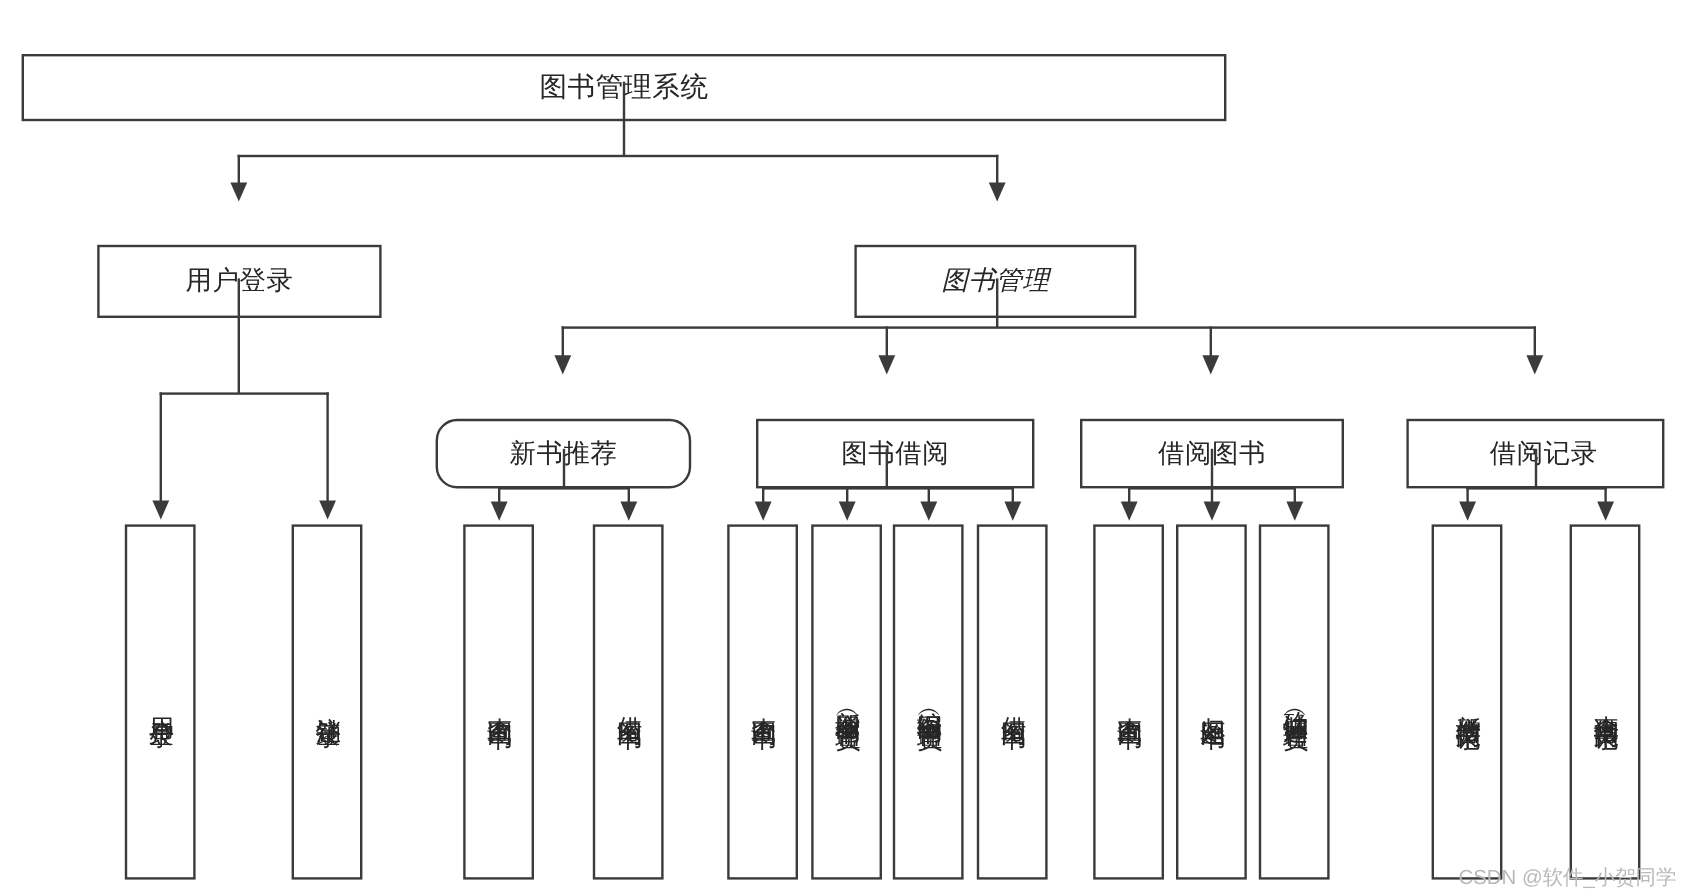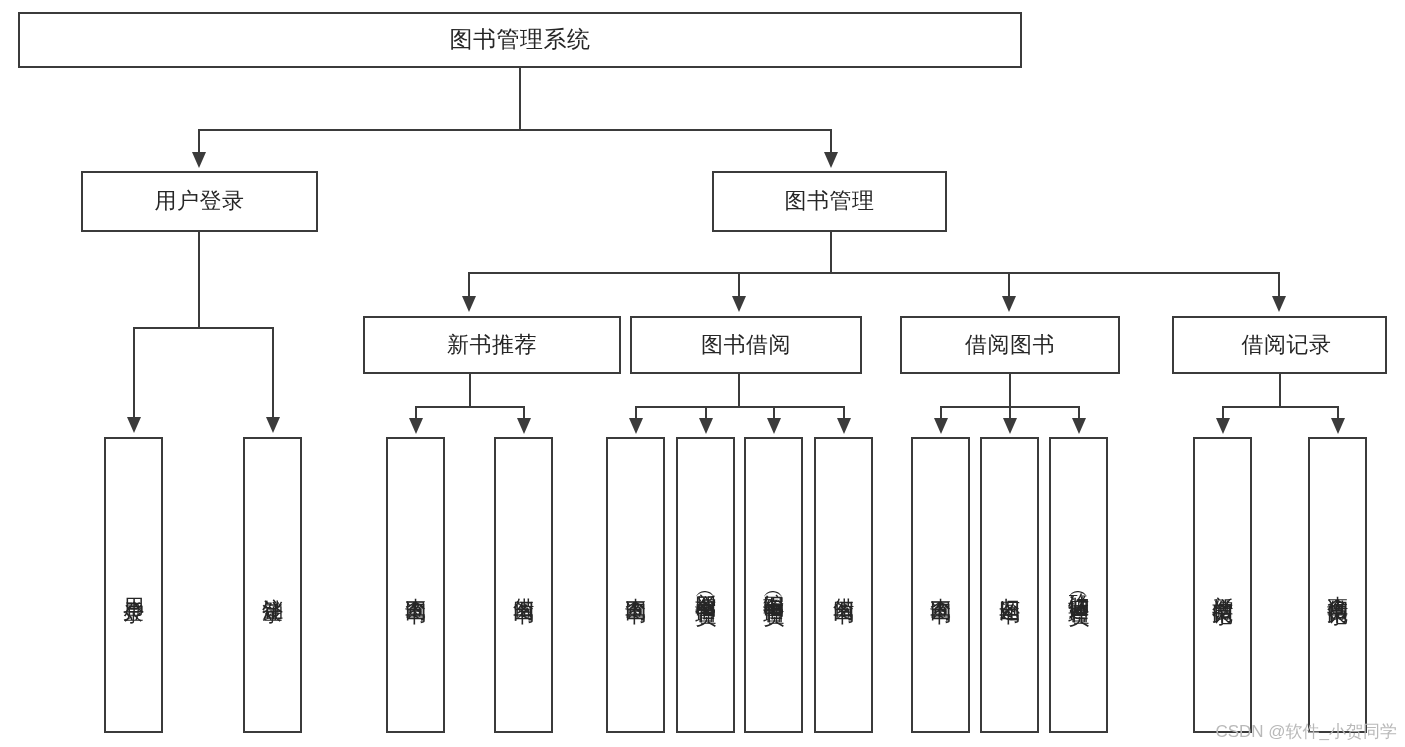--- a/index.html
+++ b/index.html
@@ -25,20 +25,21 @@
     background: #ffffff;
     display: flex;
     align-items: center;
     justify-content: center;
     color: #262626;
   }
   .node.horiz {
     font-size: 22px;
     letter-spacing: 0.5px;
     line-height: 1.1;
+    margin-top: 33px;
   }
   .node.root {
     font-size: 23px;
   }
   
   .node.vert {
     writing-mode: vertical-rl;
     text-orientation: upright;
     font-size: 21px;
     line-height: 1.25;
@@ -87,21 +88,21 @@
   <div class="lnk v" style="left:519px; top:68px; width:2px; height:62px;"></div>
   <div class="lnk h" style="left:198px; top:129px; width:634px; height:2px;"></div>
   <div class="lnk v" style="left:198px; top:129px; width:2px; height:25px;"></div>
   <div class="arrow" style="left:192px; top:152px;"></div>
   <div class="lnk v" style="left:830px; top:129px; width:2px; height:25px;"></div>
   <div class="arrow" style="left:824px; top:152px;"></div>
 
   <div class="node horiz" style="left:81px; top:171px; width:237px; height:61px;">
     <span>用户登录</span>
   </div>
-  <div class="node horiz" style="left:712px; top:171px; width:235px; height:61px;">
+  <div class="node horiz" style="left:712px; top:171px; width:235px; height:61px;font-style:italic;">
     <span>图书管理</span>
   </div>
 
   <div class="lnk v" style="left:198px; top:232px; width:2px; height:96px;"></div>
   <div class="lnk h" style="left:133px; top:327px; width:141px; height:2px;"></div>
   <div class="lnk v" style="left:133px; top:327px; width:2px; height:92px;"></div>
   <div class="arrow" style="left:127px; top:417px;"></div>
   <div class="lnk v" style="left:272px; top:327px; width:2px; height:92px;"></div>
   <div class="arrow" style="left:266px; top:417px;"></div>
 
@@ -109,21 +110,21 @@
   <div class="lnk h" style="left:468px; top:272px; width:812px; height:2px;"></div>
   <div class="lnk v" style="left:468px; top:272px; width:2px; height:26px;"></div>
   <div class="arrow" style="left:462px; top:296px;"></div>
   <div class="lnk v" style="left:738px; top:272px; width:2px; height:26px;"></div>
   <div class="arrow" style="left:732px; top:296px;"></div>
   <div class="lnk v" style="left:1008px; top:272px; width:2px; height:26px;"></div>
   <div class="arrow" style="left:1002px; top:296px;"></div>
   <div class="lnk v" style="left:1278px; top:272px; width:2px; height:26px;"></div>
   <div class="arrow" style="left:1272px; top:296px;"></div>
 
-  <div class="node horiz" style="left:363px; top:316px; width:258px; height:58px;">
+  <div class="node horiz" style="left:363px; top:316px; width:213px; height:58px;border-radius:18px;">
     <span>新书推荐</span>
   </div>
   <div class="node horiz" style="left:630px; top:316px; width:232px; height:58px;">
     <span>图书借阅</span>
   </div>
   <div class="node horiz" style="left:900px; top:316px; width:220px; height:58px;">
     <span>借阅图书</span>
   </div>
   <div class="node horiz" style="left:1172px; top:316px; width:215px; height:58px;padding-left:14px;">
     <span>借阅记录</span>

